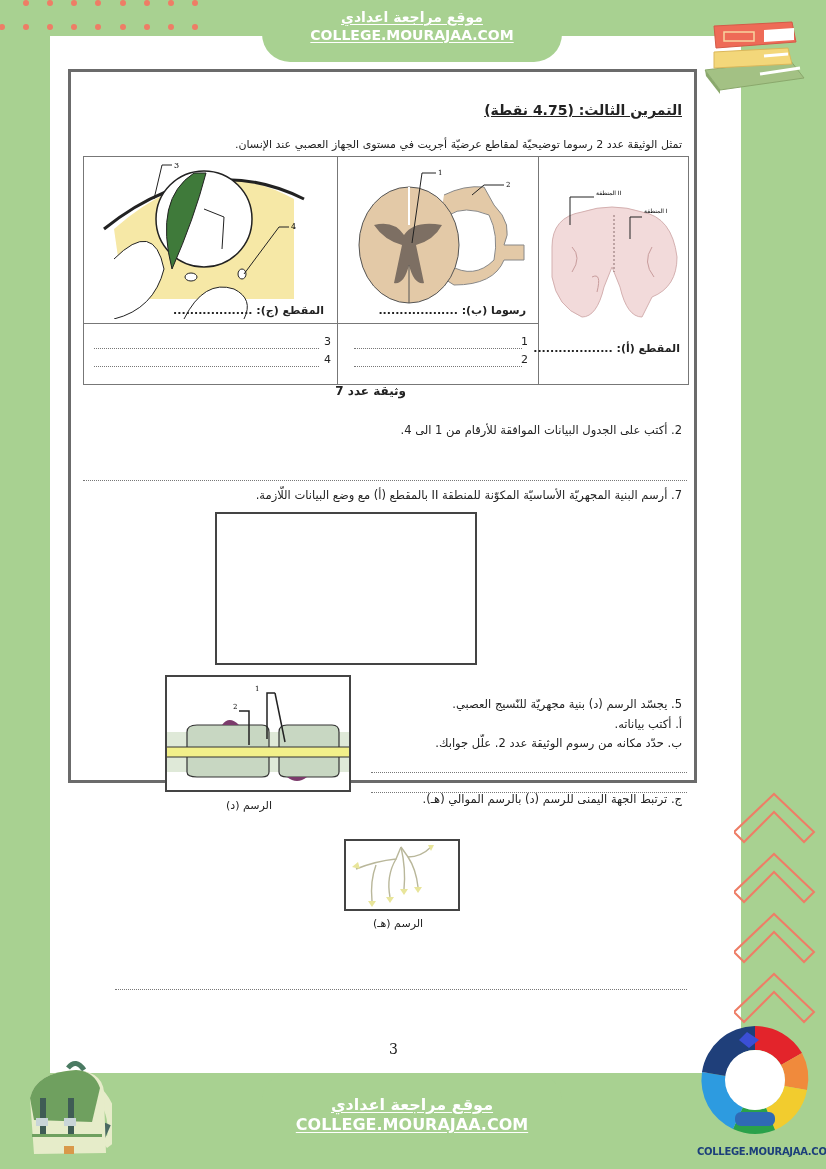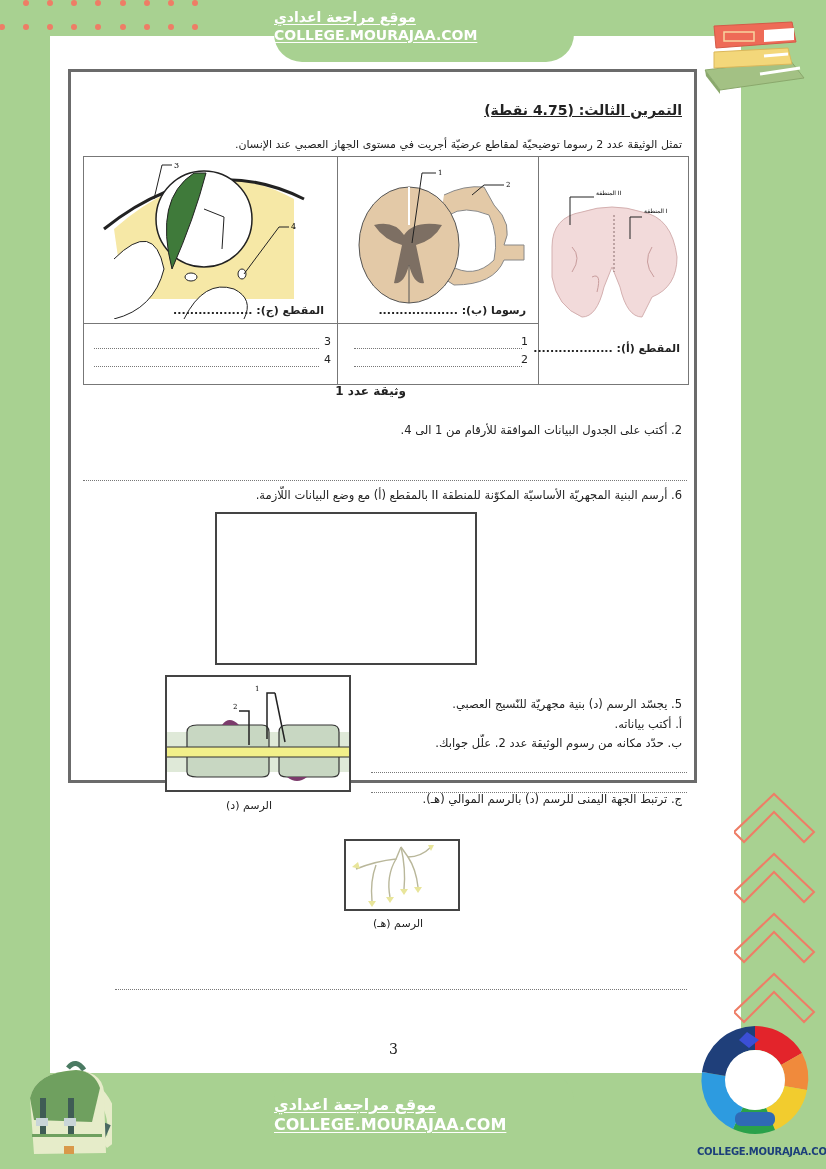--- a/index.html
+++ b/index.html
@@ -10,21 +10,21 @@
     .bg-top { position: absolute; left: 0; top: 0; width: 826px; height: 36px; background: #a8d191; }
     .bg-left { position: absolute; left: 0; top: 0; width: 50px; height: 1169px; background: #a8d191; }
     .bg-right { position: absolute; right: 0; top: 0; width: 85px; height: 1169px; background: #a8d191; }
     .bg-bottom { position: absolute; left: 0; bottom: 0; width: 826px; height: 96px; background: #a8d191; }
 
     .dots { position: absolute; left: 0; top: 0; }
     .dot { position: absolute; width: 6px; height: 6px; border-radius: 50%; background: #ee7d66; }
 
     
     .banner {
-      position: absolute; left: 274px; width: 300px; text-align: left;
+      position: absolute; left: 262px; width: 300px; text-align: center;
       background: #a8d191; color: #ffffff; font-family: "DejaVu Sans", sans-serif;
       font-weight: bold; line-height: 1.25;
     }
     .banner-top { top: 0; height: 62px; border-radius: 0 0 28px 28px; padding-top: 9px; font-size: 14px; }
     .banner-bottom { top: 1073px; height: 96px; border-radius: 28px 28px 0 0; padding-top: 22px; font-size: 16px; }
     .banner span { display: block; text-decoration: underline; text-underline-offset: 2px; }
 
     
     .paper {
       position: absolute; left: 68px; top: 69px; width: 629px; height: 714px;
@@ -189,25 +189,25 @@
         <path d="M88 62 L88 40 L100 40" fill="none" stroke="#222"></path>
         <text x="102" y="36" font-size="6" font-family="DejaVu Sans, sans-serif">المنطقة I</text>
       </svg>
     </div>
     <div class="t" style="right:8px;top:185px;font-weight:bold;font-size:11px;">
       <span>المقطع (أ):</span>
       <span>...................</span>
     </div>
   </div>
 
-  <div class="t" style="right:288px;top:312px;font-weight:bold;font-size:12px;">وثيقة عدد 1</div>
+  <div class="t" style="right:288px;top:312px;font-weight:bold;font-size:12px;">وثيقة عدد 7</div>
 
   <div class="t" style="right:12px;top:351px;">2. أكتب على الجدول البيانات الموافقة للأرقام من 1 الى 4.</div>
   <div class="dotline" style="left:12px;top:408px;width:604px;"></div>
-  <div class="t" style="right:12px;top:416px;">6. أرسم البنية المجهريّة الأساسيّة المكوّنة للمنطقة II بالمقطع (أ) مع وضع البيانات اللّازمة.</div>
+  <div class="t" style="right:12px;top:416px;">7. أرسم البنية المجهريّة الأساسيّة المكوّنة للمنطقة II بالمقطع (أ) مع وضع البيانات اللّازمة.</div>
 
   <div class="figure-box" style="left:144px;top:440px;width:262px;height:153px;border-width:2px;"></div>
 
   <div class="figure-box" style="left:94px;top:603px;width:186px;height:117px;border-width:2px;direction:ltr;">
     <svg width="182" height="113" viewBox="0 0 182 113">
       <rect x="0" y="55" width="182" height="40" fill="#dfe9d8"></rect>
       <g fill="#c8d7c2" stroke="#333" stroke-width="1.2">
         <path d="M20 55 Q20 48 30 48 L95 48 Q102 48 102 55 L102 95 Q102 100 95 100 L30 100 Q20 100 20 95 Z"></path>
         <path d="M112 55 Q112 48 120 48 L165 48 Q172 48 172 55 L172 95 Q172 100 165 100 L120 100 Q112 100 112 95 Z"></path>
       </g>

